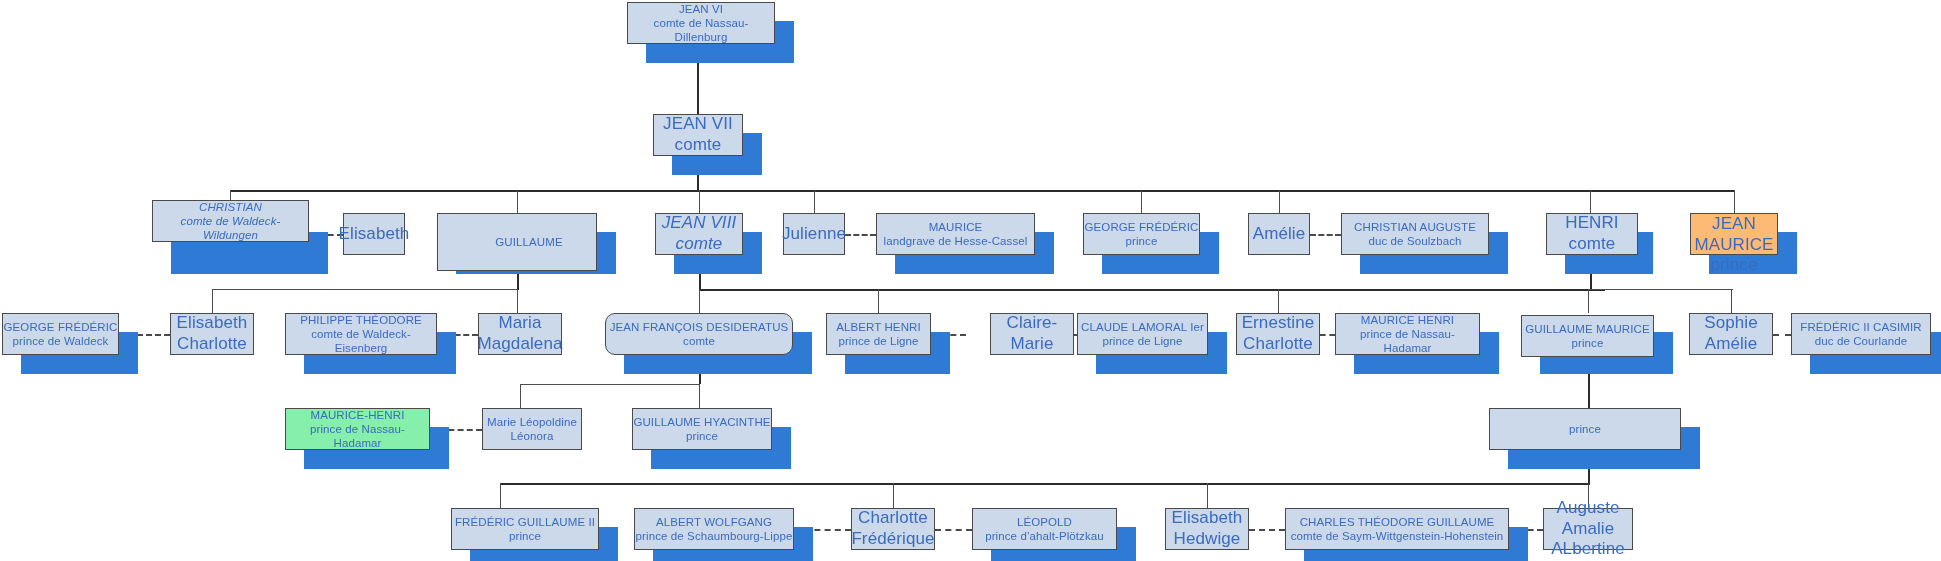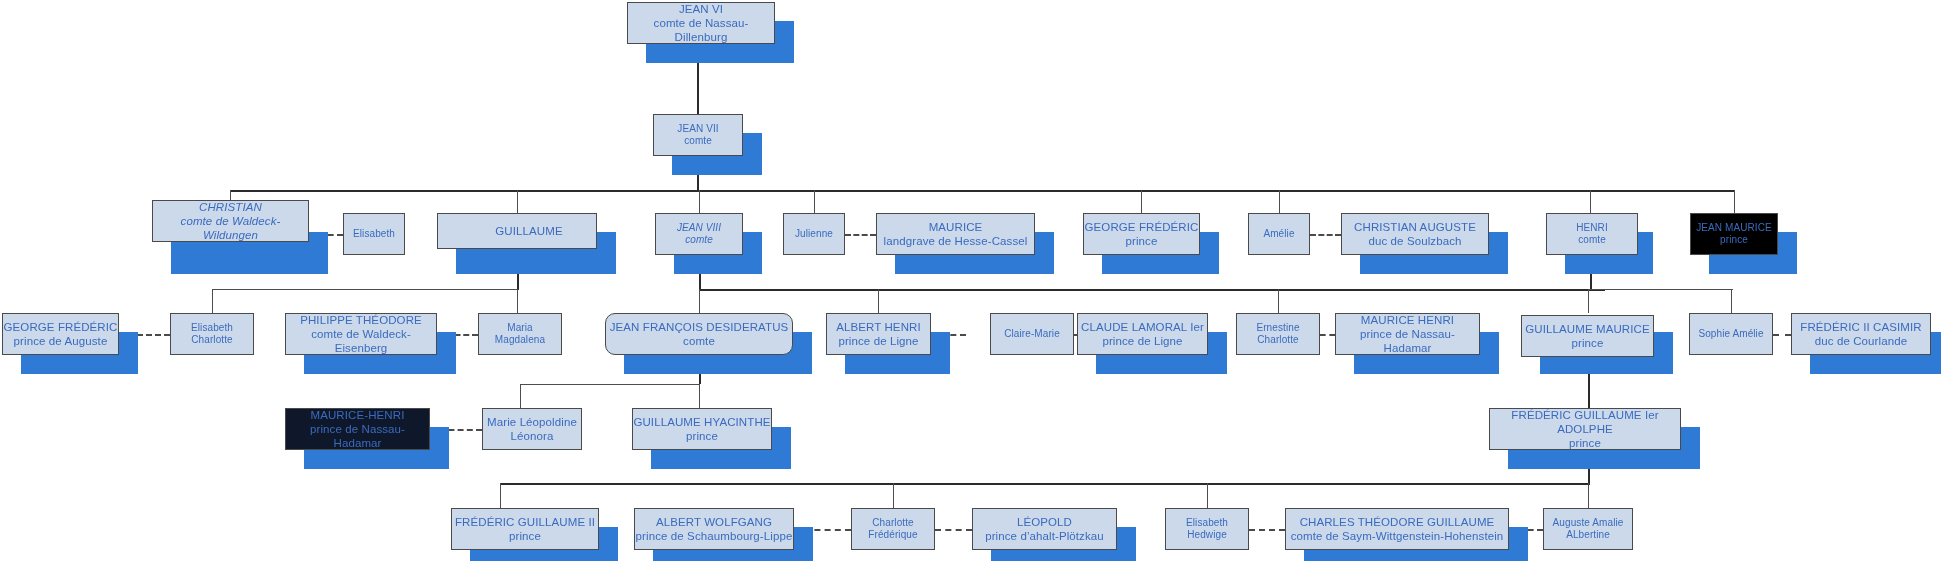--- a/index.html
+++ b/index.html
@@ -17,21 +17,21 @@
   
   .dash{position:absolute;height:0;border-top:2px dashed #4a4a4a;}
 
   
   .node{position:absolute;box-sizing:border-box;
         background:#ccd9ea;border:1.5px solid #4a4a4a;
         display:flex;flex-direction:column;align-items:center;justify-content:center;
         color:#3a6bbf;text-align:center;line-height:1.22;z-index:3;}
   .node .ttl{font-size:11.5px;letter-spacing:.1px;}
   .node .sub{font-size:11.5px;letter-spacing:.1px;}
-  .node.small .ttl,.node.small .sub{font-size:10px;}
+  .node.small .ttl,.node.small .sub{font-size:17px;}
   
   .shadow{position:absolute;background:#2f7ad4;z-index:1;}
 </style>
 </head>
 <body>
 
 <div id="canvas">
 
   <div class="line v" style="left:697px;top:44px;height:70px;"></div>
 
@@ -104,21 +104,21 @@
       </div>
       <div class="shadow" style="left: 171px; top: 232px; width: 157px; height: 42px; background: rgb(47, 122, 212);"></div>
       <div class="node" style="left: 152px; top: 200px; width: 157px; height: 42px; background: rgb(204, 217, 234); border-color: rgb(74, 74, 74); color: rgb(58, 107, 191); font-style: italic;">
         <div class="ttl">CHRISTIAN</div>
         <div class="sub">comte de Waldeck-Wildungen</div>
       </div>
       <div class="node small" style="left: 343px; top: 213px; width: 62px; height: 42px; background: rgb(204, 217, 234); border-color: rgb(74, 74, 74); color: rgb(58, 107, 191);">
         <div class="ttl">Elisabeth</div>
       </div>
       <div class="shadow" style="left: 456px; top: 232px; width: 160px; height: 42px; background: rgb(47, 122, 212);"></div>
-      <div class="node" style="left: 437px; top: 213px; width: 160px; height: 36px; background: rgb(204, 217, 234); border-color: rgb(74, 74, 74); color: rgb(58, 107, 191); padding-left: 24px;">
+      <div class="node" style="left: 437px; top: 213px; width: 160px; height: 58px; background: rgb(204, 217, 234); border-color: rgb(74, 74, 74); color: rgb(58, 107, 191); padding-left: 24px;">
         <div class="ttl">GUILLAUME</div>
       </div>
       <div class="shadow" style="left: 674px; top: 232px; width: 88px; height: 42px; background: rgb(47, 122, 212);"></div>
       <div class="node small" style="left: 655px; top: 213px; width: 88px; height: 42px; background: rgb(204, 217, 234); border-color: rgb(74, 74, 74); color: rgb(58, 107, 191); font-style: italic;">
         <div class="ttl">JEAN VIII</div>
         <div class="sub">comte</div>
       </div>
       <div class="node small" style="left: 783px; top: 213px; width: 62px; height: 42px; background: rgb(204, 217, 234); border-color: rgb(74, 74, 74); color: rgb(58, 107, 191);">
         <div class="ttl">Julienne</div>
       </div>
@@ -139,28 +139,28 @@
       <div class="node" style="left: 1341px; top: 213px; width: 148px; height: 42px; background: rgb(204, 217, 234); border-color: rgb(74, 74, 74); color: rgb(58, 107, 191);">
         <div class="ttl">CHRISTIAN AUGUSTE</div>
         <div class="sub">duc de Soulzbach</div>
       </div>
       <div class="shadow" style="left: 1565px; top: 232px; width: 88px; height: 42px; background: rgb(47, 122, 212);"></div>
       <div class="node small" style="left: 1546px; top: 213px; width: 92px; height: 42px; background: rgb(204, 217, 234); border-color: rgb(74, 74, 74); color: rgb(58, 107, 191);">
         <div class="ttl">HENRI</div>
         <div class="sub">comte</div>
       </div>
       <div class="shadow" style="left: 1709px; top: 232px; width: 88px; height: 42px; background: rgb(47, 122, 212);"></div>
-      <div class="node small" style="left: 1690px; top: 213px; width: 88px; height: 42px; background: #000000; border-color: rgb(74, 74, 74); color: rgb(58, 107, 191);">
+      <div class="node small" style="left: 1690px; top: 213px; width: 88px; height: 42px; background: #fdba74; border-color: rgb(74, 74, 74); color: rgb(58, 107, 191); justify-content: space-between;">
         <div class="ttl">JEAN MAURICE</div>
         <div class="sub">prince</div>
       </div>
       <div class="shadow" style="left: 21px; top: 332px; width: 117px; height: 42px; background: rgb(47, 122, 212);"></div>
       <div class="node" style="left: 2px; top: 313px; width: 117px; height: 42px; background: rgb(204, 217, 234); border-color: rgb(74, 74, 74); color: rgb(58, 107, 191);">
         <div class="ttl">GEORGE FRÉDÉRIC</div>
-        <div class="sub">prince de Auguste</div>
+        <div class="sub">prince de Waldeck</div>
       </div>
       <div class="node small" style="left: 170px; top: 313px; width: 84px; height: 42px; background: rgb(204, 217, 234); border-color: rgb(74, 74, 74); color: rgb(58, 107, 191);">
         <div class="ttl">Elisabeth</div>
         <div class="sub">Charlotte</div>
       </div>
       <div class="shadow" style="left: 304px; top: 332px; width: 152px; height: 42px; background: rgb(47, 122, 212);"></div>
       <div class="node" style="left: 285px; top: 313px; width: 152px; height: 42px; background: rgb(204, 217, 234); border-color: rgb(74, 74, 74); color: rgb(58, 107, 191);">
         <div class="ttl">PHILIPPE THÉODORE</div>
         <div class="sub">comte de Waldeck-Eisenberg</div>
       </div>
@@ -202,36 +202,35 @@
       </div>
       <div class="node small" style="left: 1689px; top: 313px; width: 84px; height: 42px; background: rgb(204, 217, 234); border-color: rgb(74, 74, 74); color: rgb(58, 107, 191);">
         <div class="ttl">Sophie Amélie</div>
       </div>
       <div class="shadow" style="left: 1810px; top: 332px; width: 140px; height: 42px; background: rgb(47, 122, 212);"></div>
       <div class="node" style="left: 1791px; top: 313px; width: 140px; height: 42px; background: rgb(204, 217, 234); border-color: rgb(74, 74, 74); color: rgb(58, 107, 191);">
         <div class="ttl">FRÉDÉRIC II CASIMIR</div>
         <div class="sub">duc de Courlande</div>
       </div>
       <div class="shadow" style="left: 304px; top: 427px; width: 145px; height: 42px; background: rgb(47, 122, 212);"></div>
-      <div class="node" style="left: 285px; top: 408px; width: 145px; height: 42px; background: #0f172a; border-color: rgb(74, 74, 74); color: rgb(58, 107, 191);">
+      <div class="node" style="left: 285px; top: 408px; width: 145px; height: 42px; background: #86efac; border-color: rgb(74, 74, 74); color: rgb(58, 107, 191);">
         <div class="ttl">MAURICE-HENRI</div>
         <div class="sub">prince de Nassau-Hadamar</div>
       </div>
       <div class="node" style="left: 482px; top: 408px; width: 100px; height: 42px; background: rgb(204, 217, 234); border-color: rgb(74, 74, 74); color: rgb(58, 107, 191);">
         <div class="ttl">Marie Léopoldine</div>
         <div class="sub">Léonora</div>
       </div>
       <div class="shadow" style="left: 651px; top: 427px; width: 140px; height: 42px; background: rgb(47, 122, 212);"></div>
       <div class="node" style="left: 632px; top: 408px; width: 140px; height: 42px; background: rgb(204, 217, 234); border-color: rgb(74, 74, 74); color: rgb(58, 107, 191);">
         <div class="ttl">GUILLAUME HYACINTHE</div>
         <div class="sub">prince</div>
       </div>
       <div class="shadow" style="left: 1508px; top: 427px; width: 192px; height: 42px; background: rgb(47, 122, 212);"></div>
       <div class="node" style="left: 1489px; top: 408px; width: 192px; height: 42px; background: rgb(204, 217, 234); border-color: rgb(74, 74, 74); color: rgb(58, 107, 191);">
-        <div class="ttl">FRÉDÉRIC GUILLAUME Ier ADOLPHE</div>
         <div class="sub">prince</div>
       </div>
       <div class="shadow" style="left: 470px; top: 527px; width: 148px; height: 42px; background: rgb(47, 122, 212);"></div>
       <div class="node" style="left: 451px; top: 508px; width: 148px; height: 42px; background: rgb(204, 217, 234); border-color: rgb(74, 74, 74); color: rgb(58, 107, 191);">
         <div class="ttl">FRÉDÉRIC GUILLAUME II</div>
         <div class="sub">prince</div>
       </div>
       <div class="shadow" style="left: 653px; top: 527px; width: 160px; height: 42px; background: rgb(47, 122, 212);"></div>
       <div class="node" style="left: 634px; top: 508px; width: 160px; height: 42px; background: rgb(204, 217, 234); border-color: rgb(74, 74, 74); color: rgb(58, 107, 191);">
         <div class="ttl">ALBERT WOLFGANG</div>

